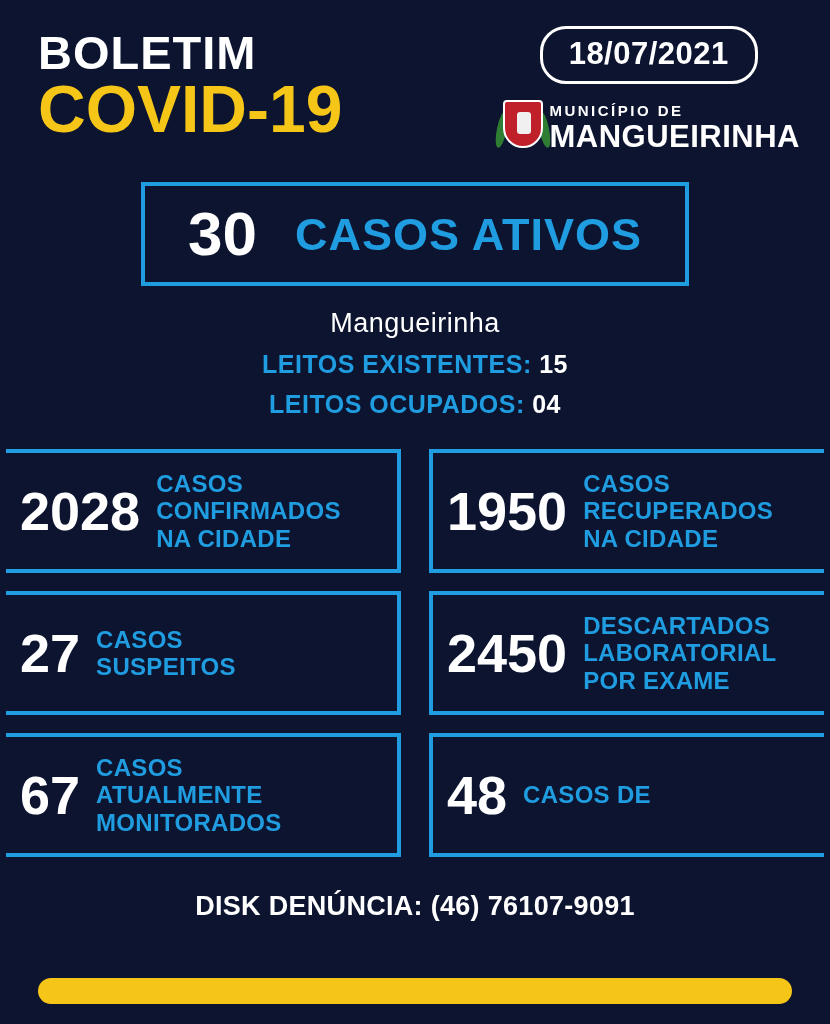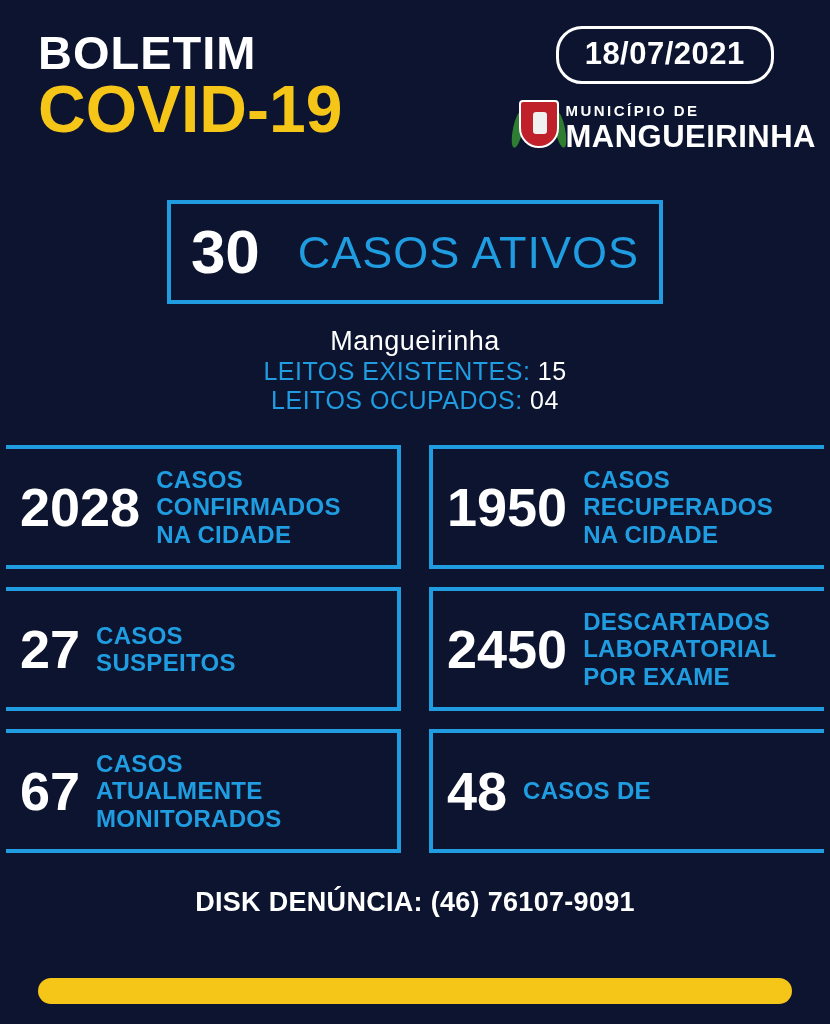--- a/index.html
+++ b/index.html
@@ -15,21 +15,21 @@
     width: 830px;
     height: 1024px;
     background: #0c1430;
   }
 
   
   .header {
     display: flex;
     align-items: flex-start;
     justify-content: space-between;
-    padding: 22px 14px 0 38px;
+    padding: 22px 30px 0 38px;
   }
   .title-block { padding-top: 8px; }
   .title-boletim {
     font-size: 47px;
     font-weight: bold;
     letter-spacing: 1px;
     color: #ffffff;
     line-height: 0.98;
   }
   .title-covid {
@@ -98,54 +98,55 @@
   }
   .muni-big {
     font-size: 31px;
     font-weight: bold;
     letter-spacing: 0.5px;
     margin-top: 3px;
   }
 
   
   .active-box {
-    margin: 44px auto 0 auto;
-    width: 496px;
+    margin: 26px auto 0 auto;
+    width: 548px;
     height: 104px;
     border: 4px solid #1f9de0;
     display: flex;
     align-items: center;
     justify-content: center;
     gap: 38px;
   }
   .active-num {
     color: #ffffff;
     font-size: 62px;
     font-weight: bold;
     line-height: 1;
   }
   .active-label {
     color: #1f9de0;
     font-size: 45px;
-    font-weight: normal;
+    font-weight: bold;
     letter-spacing: 1px;
     line-height: 1;
   }
 
   
   .beds { text-align: center; margin-top: 22px; }
   .beds-city {
     color: #ffffff;
     font-size: 27px;
     font-weight: normal;
     letter-spacing: 0.5px;
   }
   .beds-line {
+    margin-top: 11px;
     font-size: 25px;
-    font-weight: normal;
+    font-weight: bold;
     letter-spacing: 0.5px;
   }
   .beds-line .lbl { color: #1f9de0; }
   .beds-line .val { color: #ffffff; }
 
   
   .grid {
     margin-top: 22px;
     padding: 8px 6px;
     display: grid;

